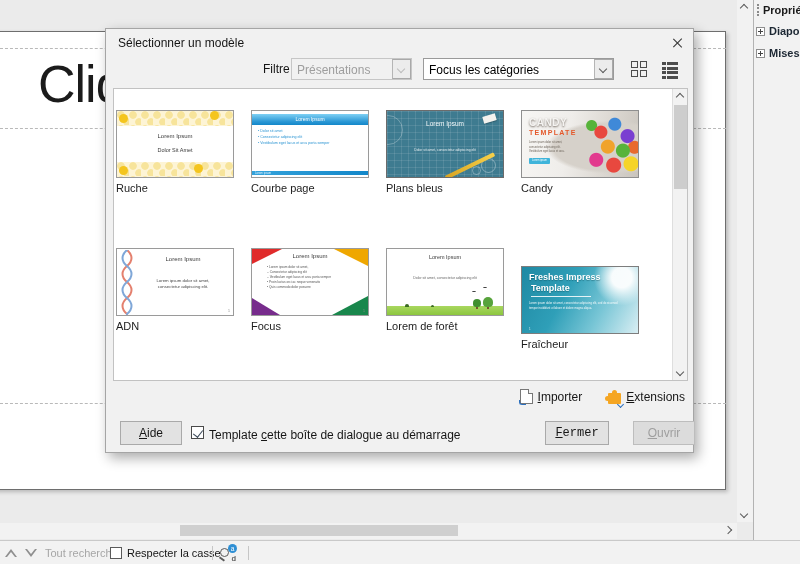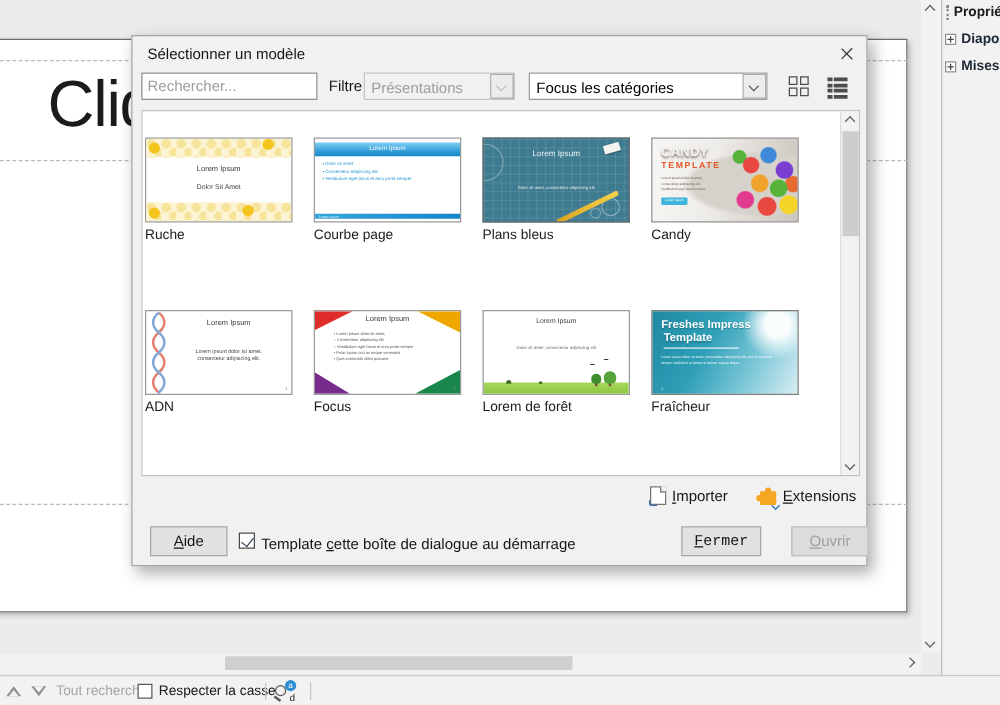--- a/index.html
+++ b/index.html
@@ -186,21 +186,21 @@
   .ob-trunk1{ position:absolute; right:25px; bottom:6px; width:2px; height:3px; background:#7a5230; }
   .ob-trunk2{ position:absolute; right:14px; bottom:6px; width:2px; height:3px; background:#7a5230; }
   .ob-bird1 { position:absolute; right:27px; top:42px; width:4px; height:2px; border-top:1.2px solid #333; border-radius:50%; }
   .ob-bird2 { position:absolute; right:16px; top:38px; width:4px; height:2px; border-top:1.2px solid #333; border-radius:50%; }
   .ob-an1 { position:absolute; left:18px; bottom:8px; width:4px; height:3px; background:#3c6b22; border-radius:2px 2px 0 0; }
   .ob-an2 { position:absolute; left:44px; bottom:8px; width:3px; height:2px; background:#3c6b22; border-radius:2px 2px 0 0; }
 
   
   .thumb.fr { border-color:#7d7d7d; background:
       radial-gradient(circle at 86% 16%, rgba(255,255,255,.95) 0 10px, rgba(255,255,255,0) 28px),
-      linear-gradient(118deg,#1f89a3 0%,#2f9fb8 38%,#79c6d6 68%,#d9eef3 100%); }
+      linear-gradient(118deg,#1f89a3 0%,#2f9fb8 38%,#79c6d6 68%,#d9eef3 100%); margin-top: 18px; }
   .fr-t1 { position:absolute; left:7px; top:5px;  font-size:9px; font-weight:bold; color:#fff; text-shadow:0 1px 1px rgba(0,60,70,.4); }
   .fr-t2 { position:absolute; left:9px; top:16px; font-size:9px; font-weight:bold; color:#fff; text-shadow:0 1px 1px rgba(0,60,70,.4); }
   .fr-rule { position:absolute; left:9px; top:29px; width:60px; height:1px; background:rgba(255,255,255,.85); }
   .fr-body { position:absolute; left:7px; top:34px; right:12px; font-size:2.8px; color:rgba(255,255,255,.93); line-height:1.7; text-align:left; }
   .fr-page { position:absolute; left:7px; bottom:2px; font-size:3px; color:rgba(255,255,255,.8); }
 
   
   .linkrow { position:absolute; right:8px; top:360px; display:flex; gap:26px; align-items:center; }
   .linkbtn { display:flex; align-items:center; gap:5px; font-size:12px; color:#161616; cursor:pointer; }
   .doc-icon { position:relative; width:13px; height:15px; background:#fff; border:1px solid #777; }
@@ -275,21 +275,20 @@
       <span class="mag-a">a</span>
       <span class="mag-d">d</span>
     </span>
     <span class="fb-sep s2"></span>
   </div>
 
   <div class="dlg">
     <div class="dlg-title">Sélectionner un modèle</div>
     <div class="dlg-close"></div>
 
-    <input class="search" type="text" placeholder="Rechercher..." style="">
     <span class="lbl-filtre">Filtre</span>
 
     <div class="combo combo1 disabled">
       <span class="val">Présentations</span>
       <span class="btn">
           <span class="chev down"></span>
         </span>
     </div>
     <div class="combo combo2">
       <span class="val">Focus les catégories</span>

